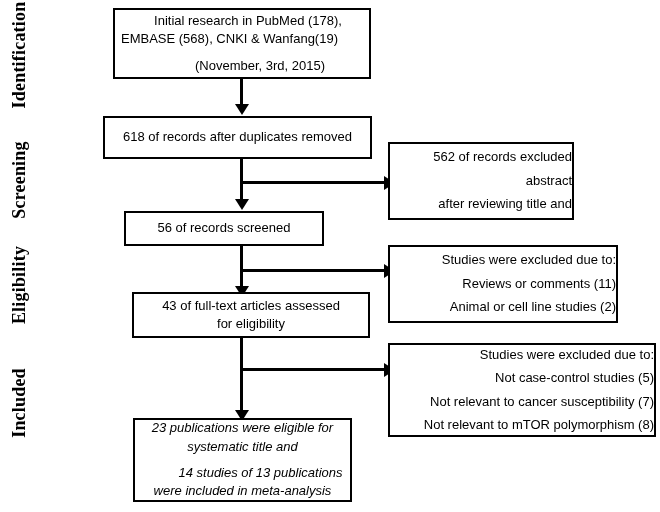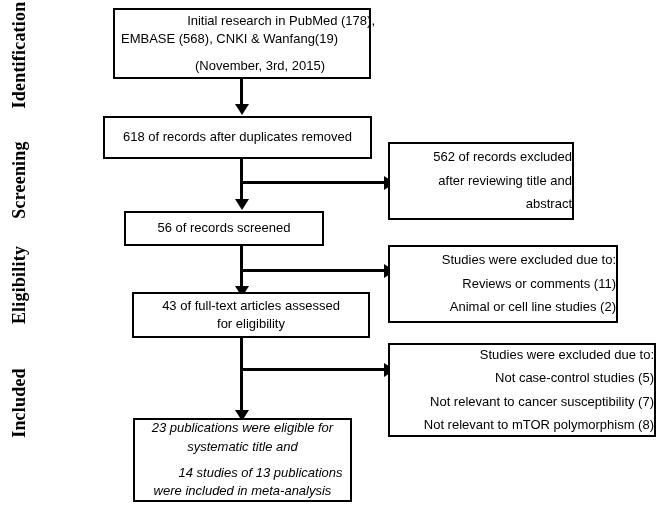--- a/index.html
+++ b/index.html
@@ -113,21 +113,21 @@
   <div class="arrow-down" style="left:234.5px; top:286px;"></div>
   <div class="hline" style="left:240px; top:269px; width:148px;"></div>
   <div class="arrow-right" style="left:384px; top:263.5px;"></div>
 
   <div class="vline" style="left:240px; top:337px; height:76px;"></div>
   <div class="arrow-down" style="left:234.5px; top:410px;"></div>
   <div class="hline" style="left:240px; top:368px; width:148px;"></div>
   <div class="arrow-right" style="left:384px; top:362.5px;"></div>
 
   <div class="box center" style="left:113px; top:8px; width:258px; height:71px;">
-    <span class="line" style="text-align:right; padding-left:12px;">Initial research in PubMed (178),</span>
+    <span class="line" style="text-align:center; padding-left:12px;">Initial research in PubMed (178),</span>
     <span class="line" style="text-align:left; padding-left:12px;">EMBASE (568), CNKI &amp; Wanfang(19)</span>
     <span class="line gap-line">(November, 3rd, 2015)</span>
   </div>
 
   <div class="box center" style="left:103px; top:116px; width:269px; height:43px;">
     <span class="line">618 of records after duplicates removed</span>
   </div>
 
   <div class="box center" style="left:124px; top:211px; width:200px; height:35px;">
     <span class="line">56 of records screened</span>
@@ -140,22 +140,22 @@
 
   <div class="box center" style="left:133px; top:418px; width:219px; height:84px;font-style:italic;">
     <span class="line">23 publications were eligible for</span>
     <span class="line">systematic title and</span>
     <span class="line gap-line">14 studies of 13 publications</span>
     <span class="line">were included in meta-analysis</span>
   </div>
 
   <div class="box left" style="left:388px; top:142px; width:186px; height:78px;">
     <span class="line">562 of records excluded</span>
+    <span class="line">abstract</span>
     <span class="line">after reviewing title and</span>
-    <span class="line">abstract</span>
   </div>
 
   <div class="box left" style="left:388px; top:245px; width:230px; height:78px;">
     <span class="line">Studies were excluded due to:</span>
     <span class="line">Reviews or comments (11)</span>
     <span class="line">Animal or cell line studies (2)</span>
   </div>
 
   <div class="box left" style="left:388px; top:343px; width:268px; height:94px;">
     <span class="line">Studies were excluded due to:</span>

